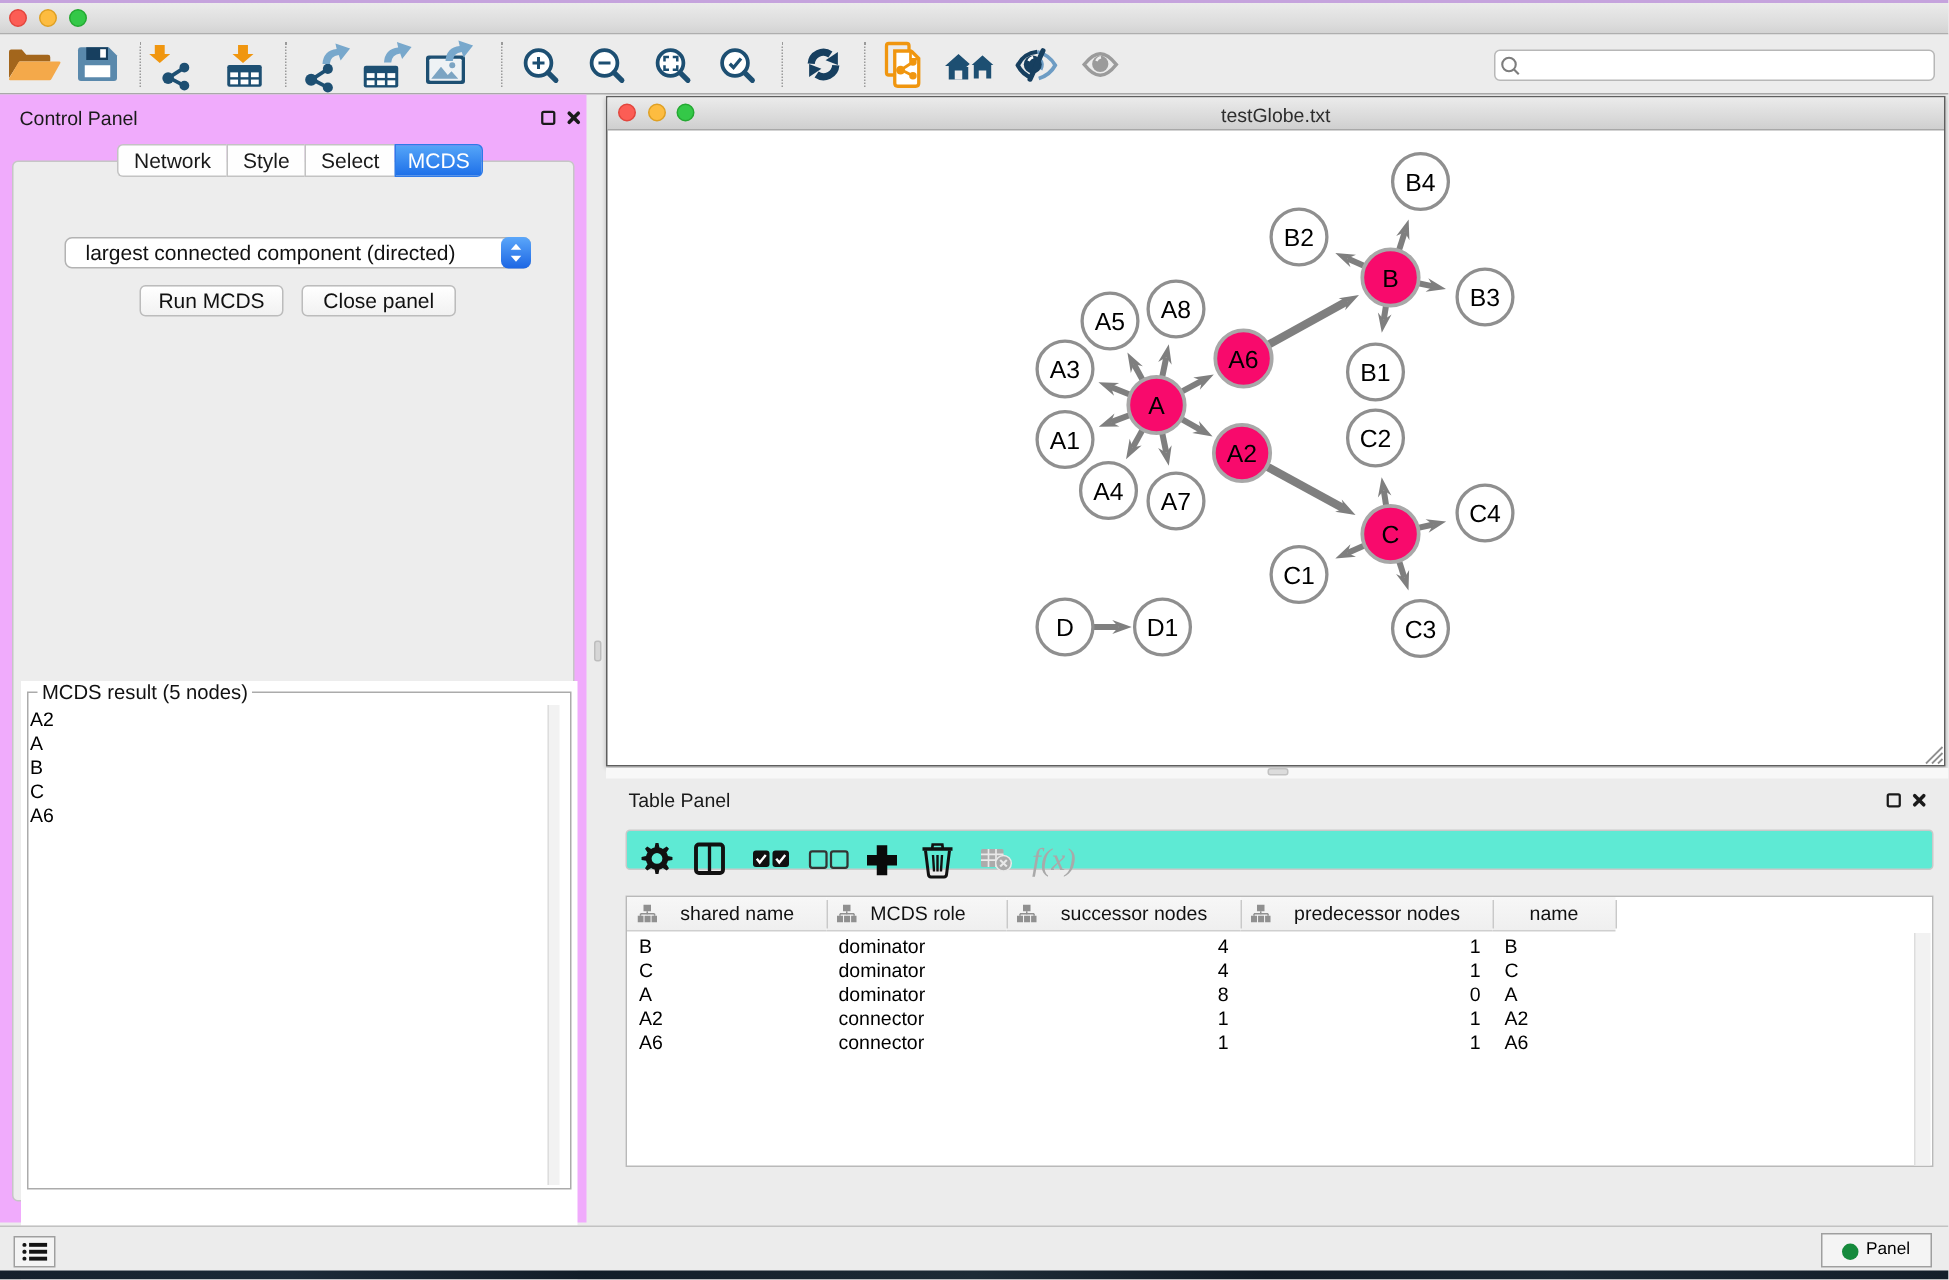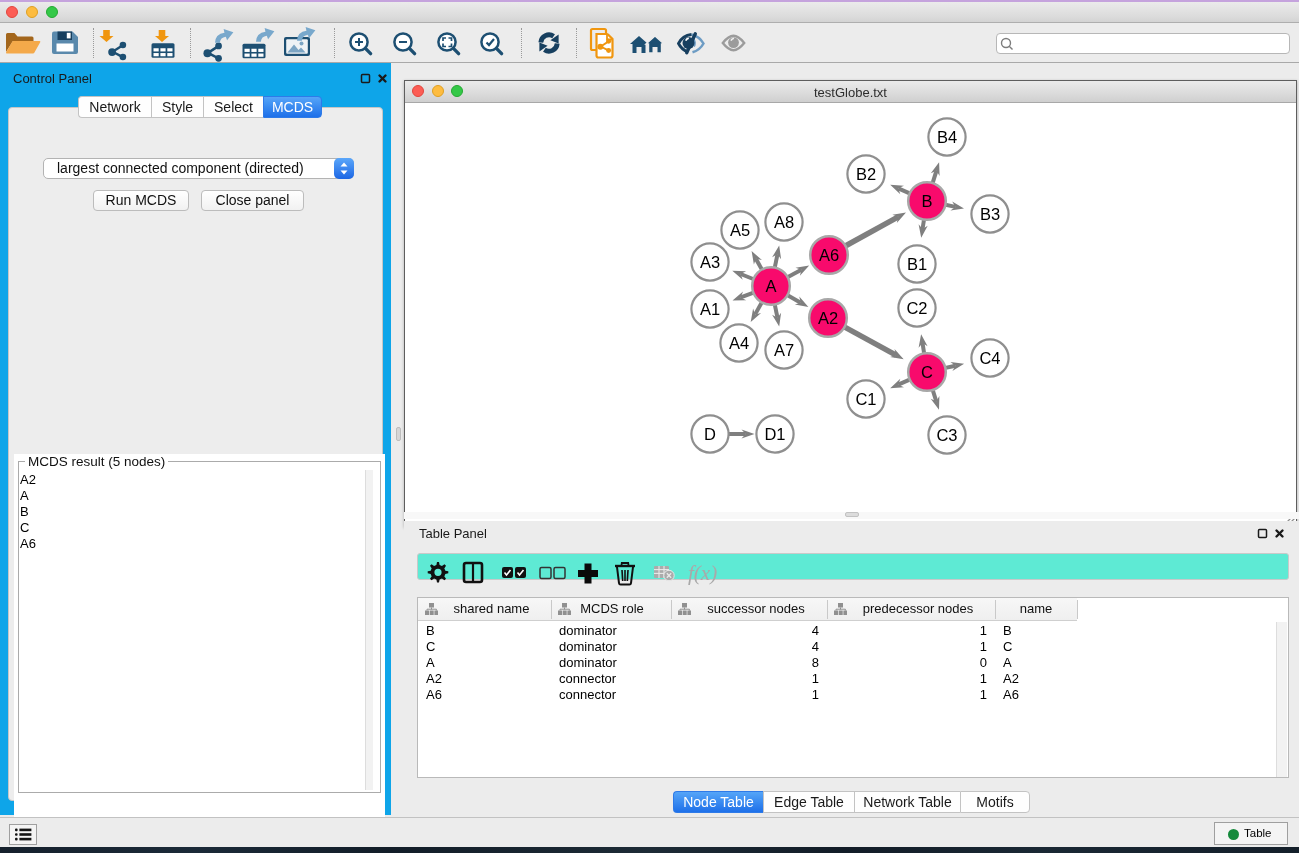--- a/index.html
+++ b/index.html
@@ -9,21 +9,21 @@
 .tl{position:absolute;width:12px;height:12px;border-radius:50%;top:4px}
 #titlebar .t1{left:6px;background:#fc5d55;border:1px solid #e2463d}
 #titlebar .t2{left:26px;background:#fdbc40;border:1px solid #dfa023}
 #titlebar .t3{left:46px;background:#34c848;border:1px solid #24a932}
 #titletext{position:absolute;left:0;top:4px;width:100%;text-align:center;font-size:13px;color:#404040}
 #toolbar{left:0;top:23px;width:1299px;height:40px;background:#ececec;border-bottom:1px solid #a9a9a9}
 .tsep{position:absolute;top:5px;height:30px;width:0;border-left:1px dotted #9a9a9a}
 .ticon{position:absolute;top:3px}
 #searchbox{position:absolute;left:996px;top:10px;width:294px;height:21px;background:#fff;border:1px solid #b7b7b7;border-radius:4px}
 
-#cpanel{left:0;top:63px;width:391px;height:752px;background:#0ea5e9}
+#cpanel{left:0;top:63px;width:391px;height:752px;background:#f0abfc}
 #cp-title{position:absolute;left:13px;top:8px;font-size:13px;color:#1a1a1a}
 .wbtn{position:absolute;top:9px;font-size:12px;color:#111}
 #cp-inner{position:absolute;left:8px;top:44px;width:375px;height:694px;background:#ededed;border:1px solid #c6c6c6;border-radius:4px}
 .tabs{position:absolute;top:33px;height:22px;display:flex;font-size:14px}
 .tab{height:22px;line-height:21px;text-align:center;background:#fefefe;border:1px solid #c3c3c3;border-right:none;color:#1a1a1a}
 .tab:first-child{border-radius:4px 0 0 4px}
 .tab:last-child{border-right:1px solid #c3c3c3;border-radius:0 4px 4px 0}
 .tab.sel{background:linear-gradient(#55a5f8,#1e70e9);color:#fff;border-color:#2e7ae8}
 #cp-tabs{left:78px}
 #opt-label{position:absolute;left:0;top:74px;width:391px;text-align:center;font-size:14px;color:#111}
@@ -31,21 +31,21 @@
 #dd-spin{position:absolute;right:-1px;top:-1px;width:20px;height:21px;border-radius:5px;background:linear-gradient(#5ba7fa,#1c66e4)}
 .btn{position:absolute;height:21px;background:linear-gradient(#ffffff,#f1f1f1);border:1px solid #bcbcbc;border-radius:4px;font-size:14px;color:#111;text-align:center;line-height:19px}
 #btn-run{left:93px;top:127px;width:96px}
 #btn-close{left:201px;top:127px;width:103px}
 #mcds-box{position:absolute;left:14px;top:391px;width:371px;height:424px;background:#fff}
 #mcds-border{position:absolute;left:4px;top:7px;width:363px;height:332px;border:1px solid #ababab}
 #mcds-label{position:absolute;left:11px;top:0px;background:#fff;padding:0 3px;font-size:13.5px;color:#111}
 #mcds-list{position:absolute;left:6px;top:18px;width:355px;font-size:13px;color:#000;line-height:16px}
 #mcds-scroll{position:absolute;right:12px;top:16px;width:8px;height:320px;background:#f2f2f2;border-left:1px solid #ddd}
 
-#netwin{left:404px;top:80px;width:893px;height:447px;background:#fff;border:1px solid #5e5e5e;box-shadow:0 1px 3px rgba(0,0,0,.25)}
+#netwin{left:404px;top:64px;width:893px;height:447px;background:#fff;border:1px solid #5e5e5e;box-shadow:0 1px 3px rgba(0,0,0,.25)}
 #nw-titlebar{position:absolute;left:0;top:0;width:100%;height:22px;background:linear-gradient(#ebebeb,#d8d8d8 70%,#cfcfcf);border-bottom:1px solid #a8a8a8}
 #nw-titlebar .t1{left:7px;background:#fc5d55;border:1px solid #e2463d}
 #nw-titlebar .t2{left:26.5px;background:#fdbc40;border:1px solid #dfa023}
 #nw-titlebar .t3{left:46px;background:#34c848;border:1px solid #24a932}
 #nw-title{position:absolute;left:0;top:4px;width:100%;text-align:center;font-size:13px;color:#2d2d2d}
 #nw-canvas{position:absolute;left:0;top:23px}
 
 #tpanel{left:404px;top:521px;width:895px;height:294px;background:#ececec}
 #tp-title{position:absolute;left:15px;top:5px;font-size:13px;color:#1a1a1a}
 #tp-toolbar{position:absolute;left:13px;top:32px;width:872px;height:27px;background:#5eead4;border:1px solid #c9c9c9;border-radius:3px}
@@ -512,39 +512,33 @@
 <div class="trow" style="left:253px;top:73px;width:148px;text-align:right">1</div>
 <div class="trow" style="left:409px;top:73px;width:160px;text-align:right">1</div>
 <div class="trow" style="left:585px;top:73px;width:70px">A2</div>
 <div class="trow" style="left:8px;top:89px;width:120px">A6</div>
 <div class="trow" style="left:141px;top:89px;width:115px">connector</div>
 <div class="trow" style="left:253px;top:89px;width:148px;text-align:right">1</div>
 <div class="trow" style="left:409px;top:89px;width:160px;text-align:right">1</div>
 <div class="trow" style="left:585px;top:89px;width:70px">A6</div>
 <div class="abs" style="right:1px;top:24px;width:11px;height:155px;background:#f2f2f2;border-left:1px solid #ddd"></div>
     </div>
-  <div class="tabs" id="tp-tabs">
-    <div class="tab sel" style="width:90px">Node Table</div>
-    <div class="tab" style="width:91px">Edge Table</div>
-    <div class="tab" style="width:106px">Network Table</div>
-    <div class="tab" style="width:70px">Motifs</div>
-  </div>
 </div>
 <div class="abs" style="left:396px;top:427px;width:5px;height:14px;background:#d6d6d6;border:1px solid #bdbdbd;border-radius:2px"></div>
 <div class="abs" style="left:404px;top:512px;width:895px;height:7px;background:#f8f8f8"></div>
 <div class="abs" style="left:845px;top:512px;width:14px;height:5px;background:#dcdcdc;border:1px solid #c2c2c2;border-radius:2px"></div>
 <div class="abs" id="statusbar">
   <div id="list-btn"><svg width="26" height="19">
         <g fill="#141414">
           <rect x="5" y="3.6" width="2.6" height="2.6" rx="1"></rect>
           <rect x="9.4" y="3.6" width="12" height="2.6"></rect>
           <rect x="5" y="8.2" width="2.6" height="2.6" rx="1"></rect>
           <rect x="9.4" y="8.2" width="12" height="2.6"></rect>
           <rect x="5" y="12.8" width="2.6" height="2.6" rx="1"></rect>
           <rect x="9.4" y="12.8" width="12" height="2.6"></rect>
         </g>
       </svg></div>
   <div id="mem-btn">
       <div class="dot"></div>
-      <span>Table</span>
+      <span>Panel</span>
     </div>
 </div>
 <div class="abs" id="desktop"></div>
 
 </body></html>

